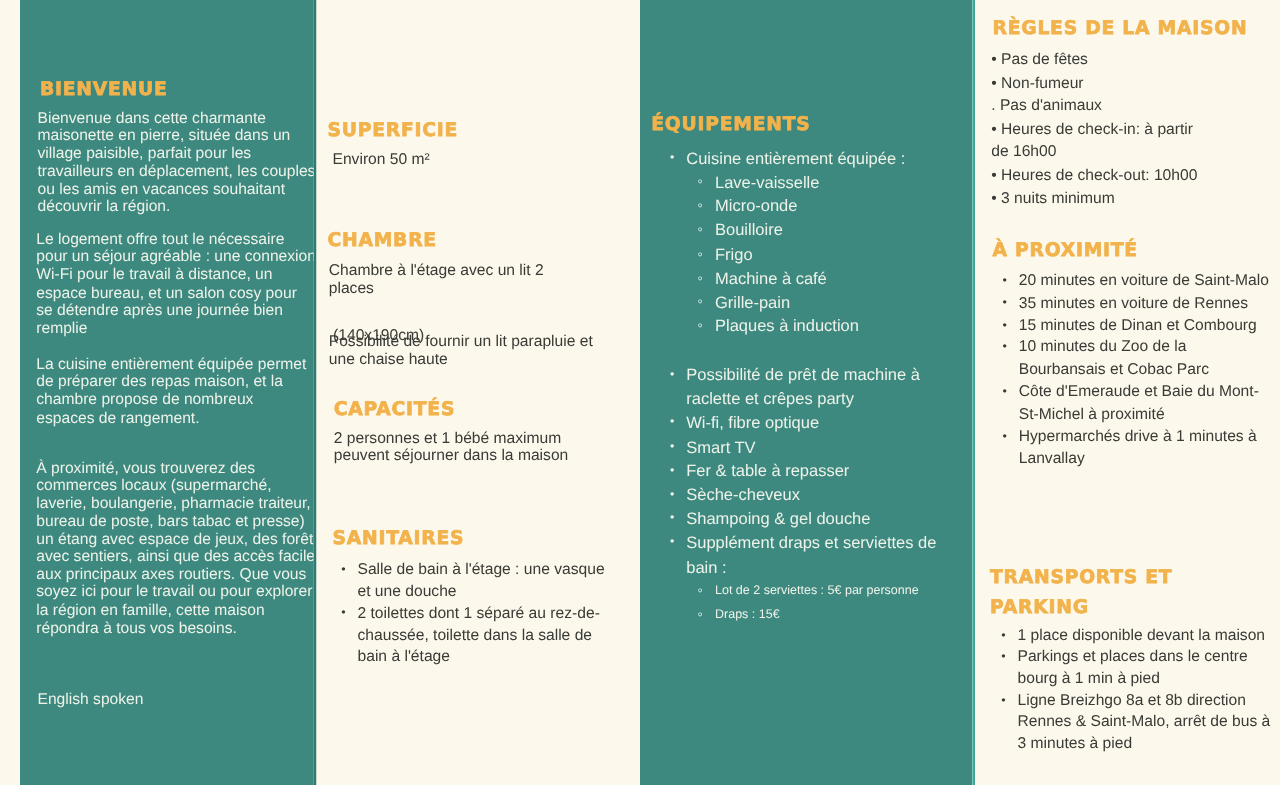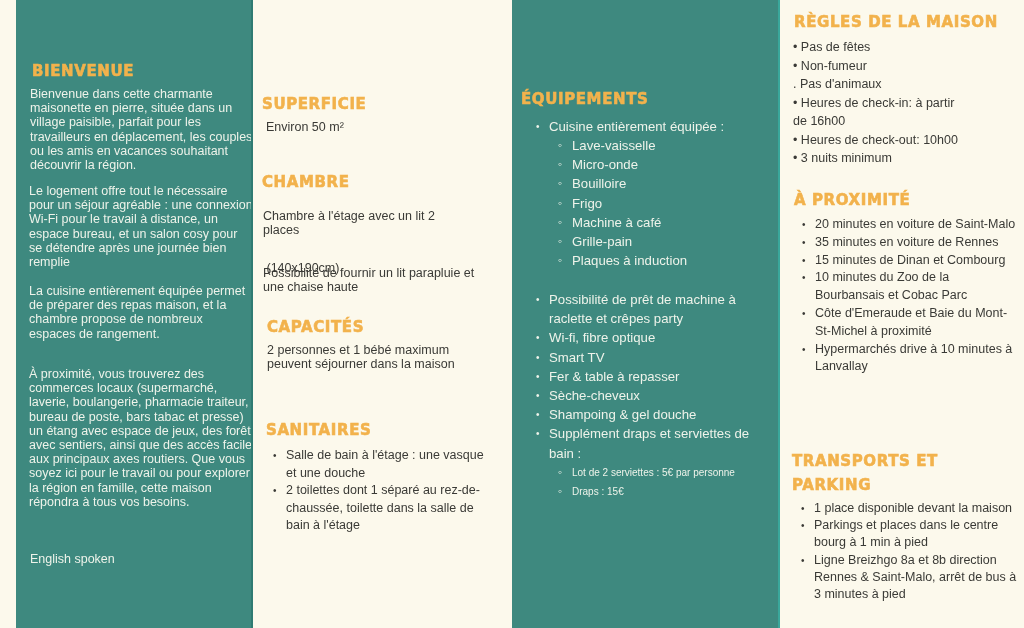--- a/index.html
+++ b/index.html
@@ -40,21 +40,21 @@
   <p class="txt" style="left:13px;top:184px;width:225px;">Le logement offre tout le nécessaire pour un séjour agréable : une connexion Wi-Fi pour le travail à distance, un espace bureau, et un salon cosy pour se détendre après une journée bien remplie</p>
   <p class="txt" style="left:13px;top:284px;width:222px;">La cuisine entièrement équipée permet de préparer des repas maison, et la chambre propose de nombreux espaces de rangement.</p>
   <p class="txt" style="left:13px;top:367px;width:230px;">À proximité, vous trouverez des commerces locaux (supermarché, laverie, boulangerie, pharmacie traiteur, bureau de poste, bars tabac et presse) un étang avec espace de jeux, des forêts avec sentiers, ainsi que des accès faciles aux principaux axes routiers. Que vous soyez ici pour le travail ou pour explorer la région en famille, cette maison répondra à tous vos besoins.</p>
   <p class="txt" style="left:14px;top:552px;">English spoken</p>
 </section>
 
 <section id="p2" class="panel cream">
   <div class="h" style="left:9px;top:95px;">SUPERFICIE</div>
   <p class="txt" style="left:13px;top:120px;">Environ 50 m²</p>
 
-  <div class="h" style="left:9px;top:173px;">CHAMBRE</div>
+  <div class="h" style="left:9px;top:183px;">CHAMBRE</div>
   <p class="txt" style="left:10px;top:209px;width:200px;">Chambre à l'étage avec un lit 2 places</p>
   <p class="txt" style="left:10px;top:238px;white-space:pre;margin-top:23px;"> (140x190cm)</p>
   <p class="txt" style="left:10px;top:266px;width:225px;">Possibilité de fournir un lit parapluie et une chaise haute</p>
 
   <div class="h" style="left:14px;top:318px;">CAPACITÉS</div>
   <p class="txt" style="left:14px;top:343px;width:215px;">2 personnes et 1 bébé maximum peuvent séjourner dans la maison</p>
 
   <div class="h" style="left:13px;top:421px;">SANITAIRES</div>
   <ul class="txt bul" style="left:20px;top:447px;width:215px;line-height:17.5px;">
     <li>Salle de bain à l'étage : une vasque et une douche</li>
@@ -105,21 +105,21 @@
     <li>• 3 nuits minimum</li>
   </ul>
 
   <div class="h" style="left:14px;top:191px;">À PROXIMITÉ</div>
   <ul class="txt bul" style="left:22px;top:216px;width:215px;line-height:17.8px;">
     <li>20 minutes en voiture de Saint-Malo</li>
     <li>35 minutes en voiture de Rennes</li>
     <li>15 minutes de Dinan et Combourg</li>
     <li>10 minutes du Zoo de la Bourbansais et Cobac Parc</li>
     <li>Côte d'Emeraude et Baie du Mont-St-Michel à proximité</li>
-    <li>Hypermarchés drive à 10 minutes à Lanvallay</li>
+    <li>Hypermarchés drive à 1 minutes à Lanvallay</li>
   </ul>
 
   <div class="h" style="left:12px;top:452px;">TRANSPORTS ET</div>
   <div class="h" style="left:12px;top:476px;">PARKING</div>
   <ul class="txt bul" style="left:21px;top:500px;width:220px;line-height:17.2px;">
     <li>1 place disponible devant la maison</li>
     <li>Parkings et places dans le centre bourg à 1 min à pied</li>
     <li>Ligne Breizhgo 8a et 8b direction Rennes &amp; Saint-Malo, arrêt de bus à 3 minutes à pied</li>
   </ul>
 </section>

